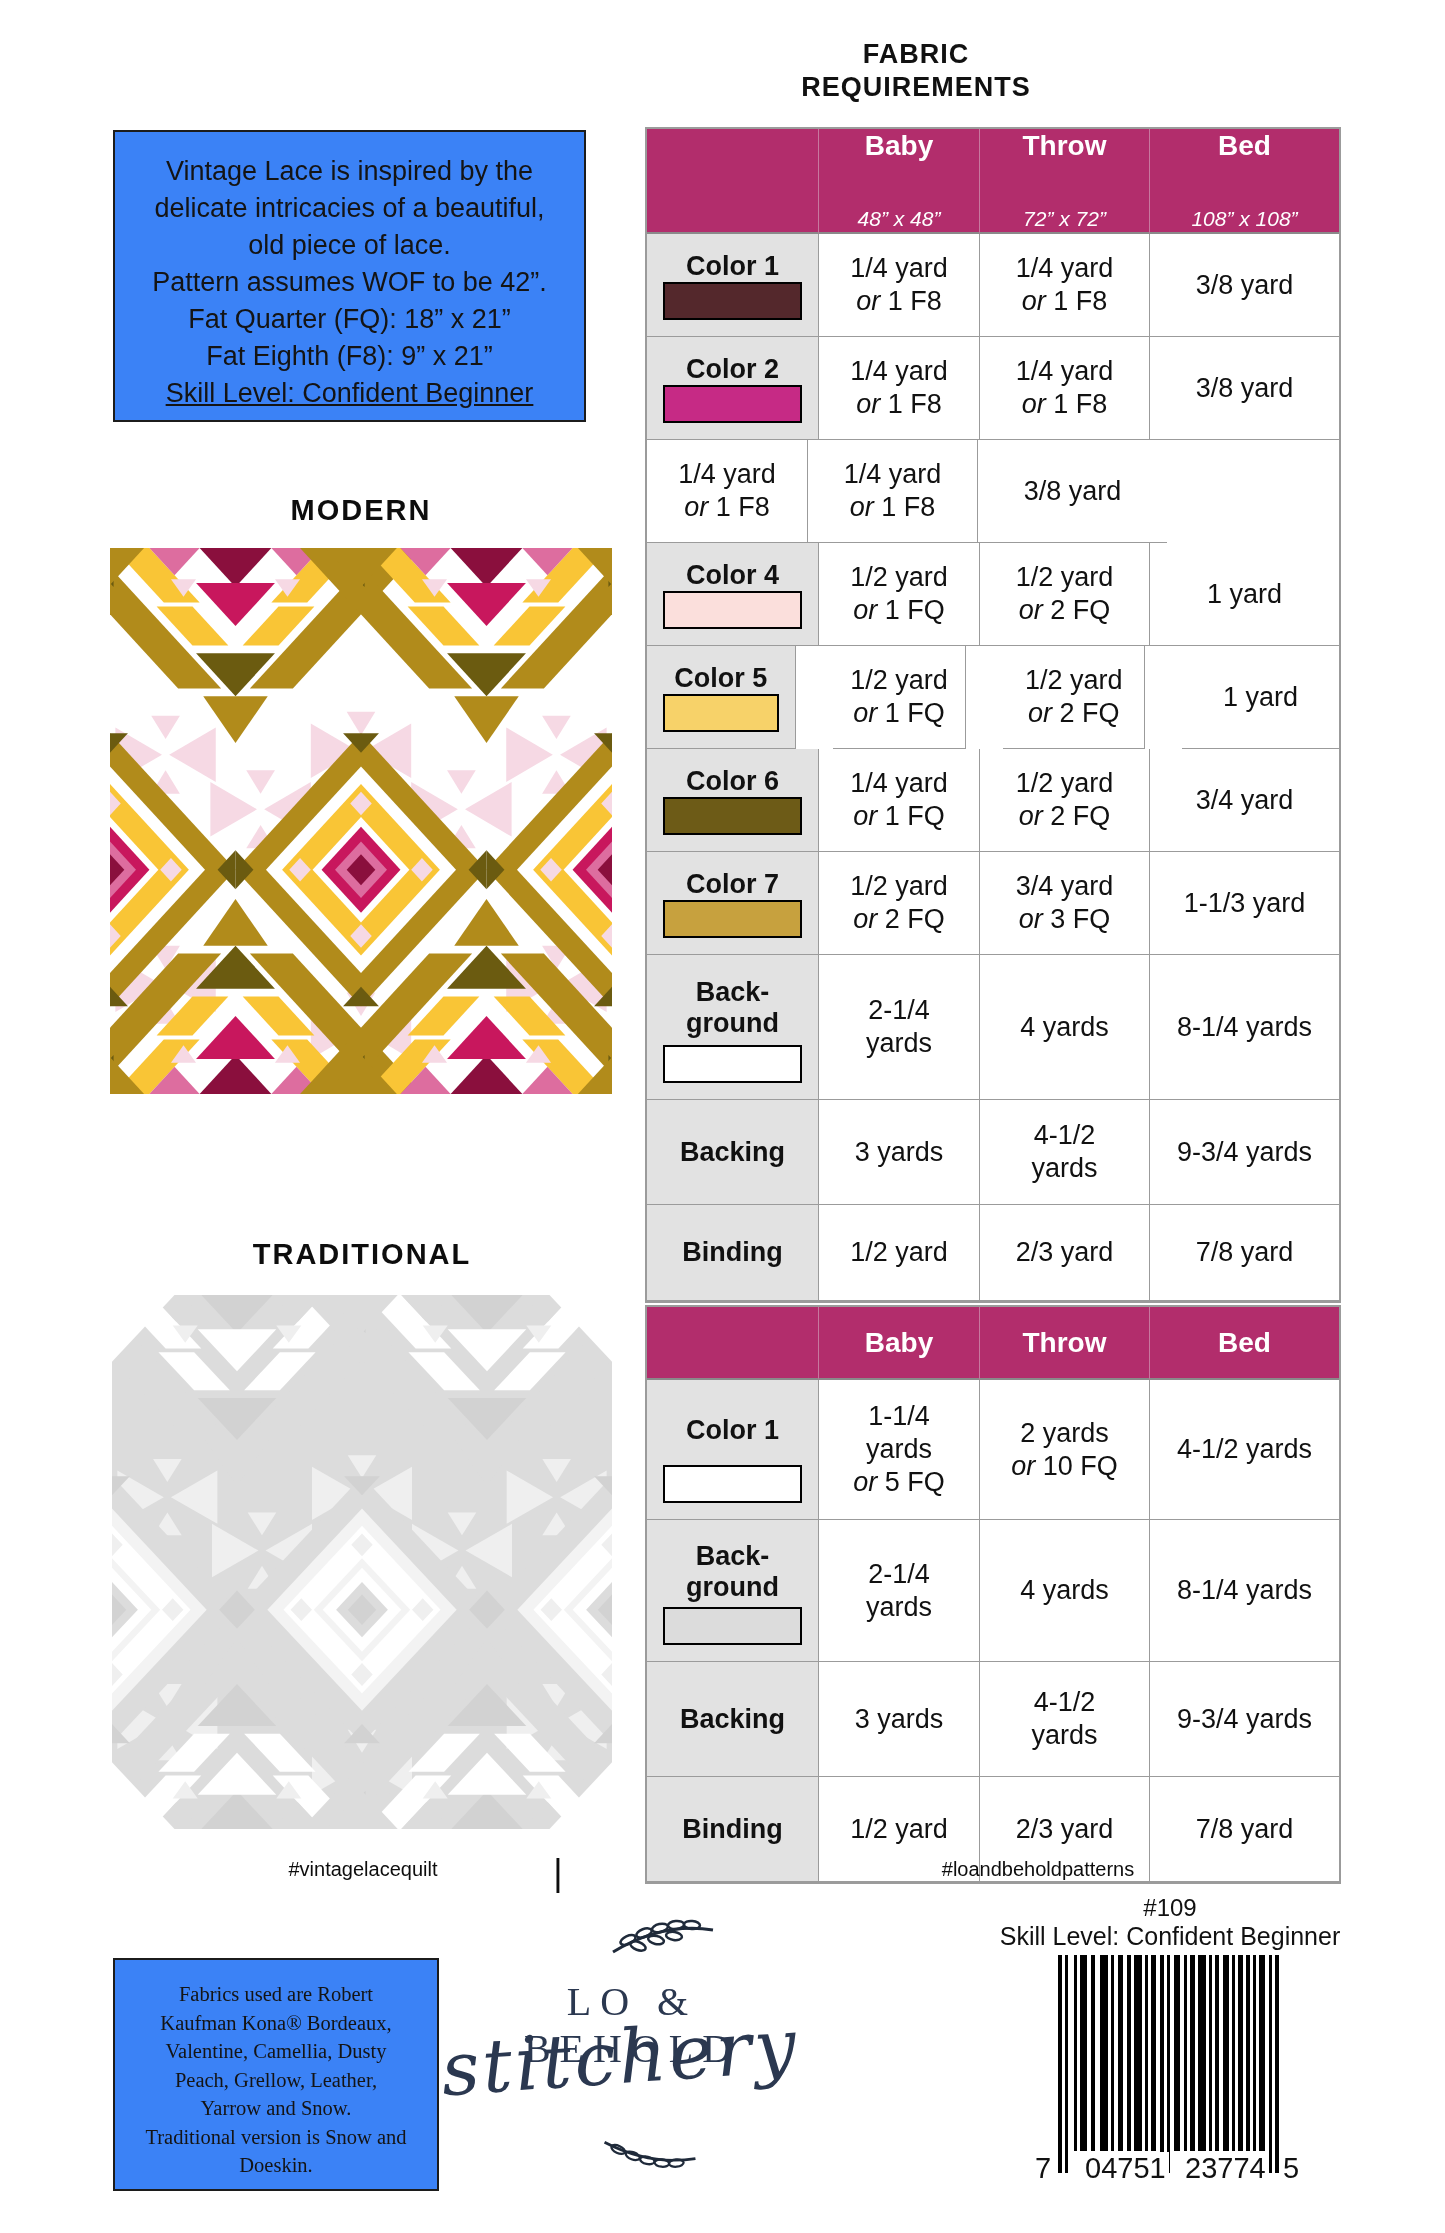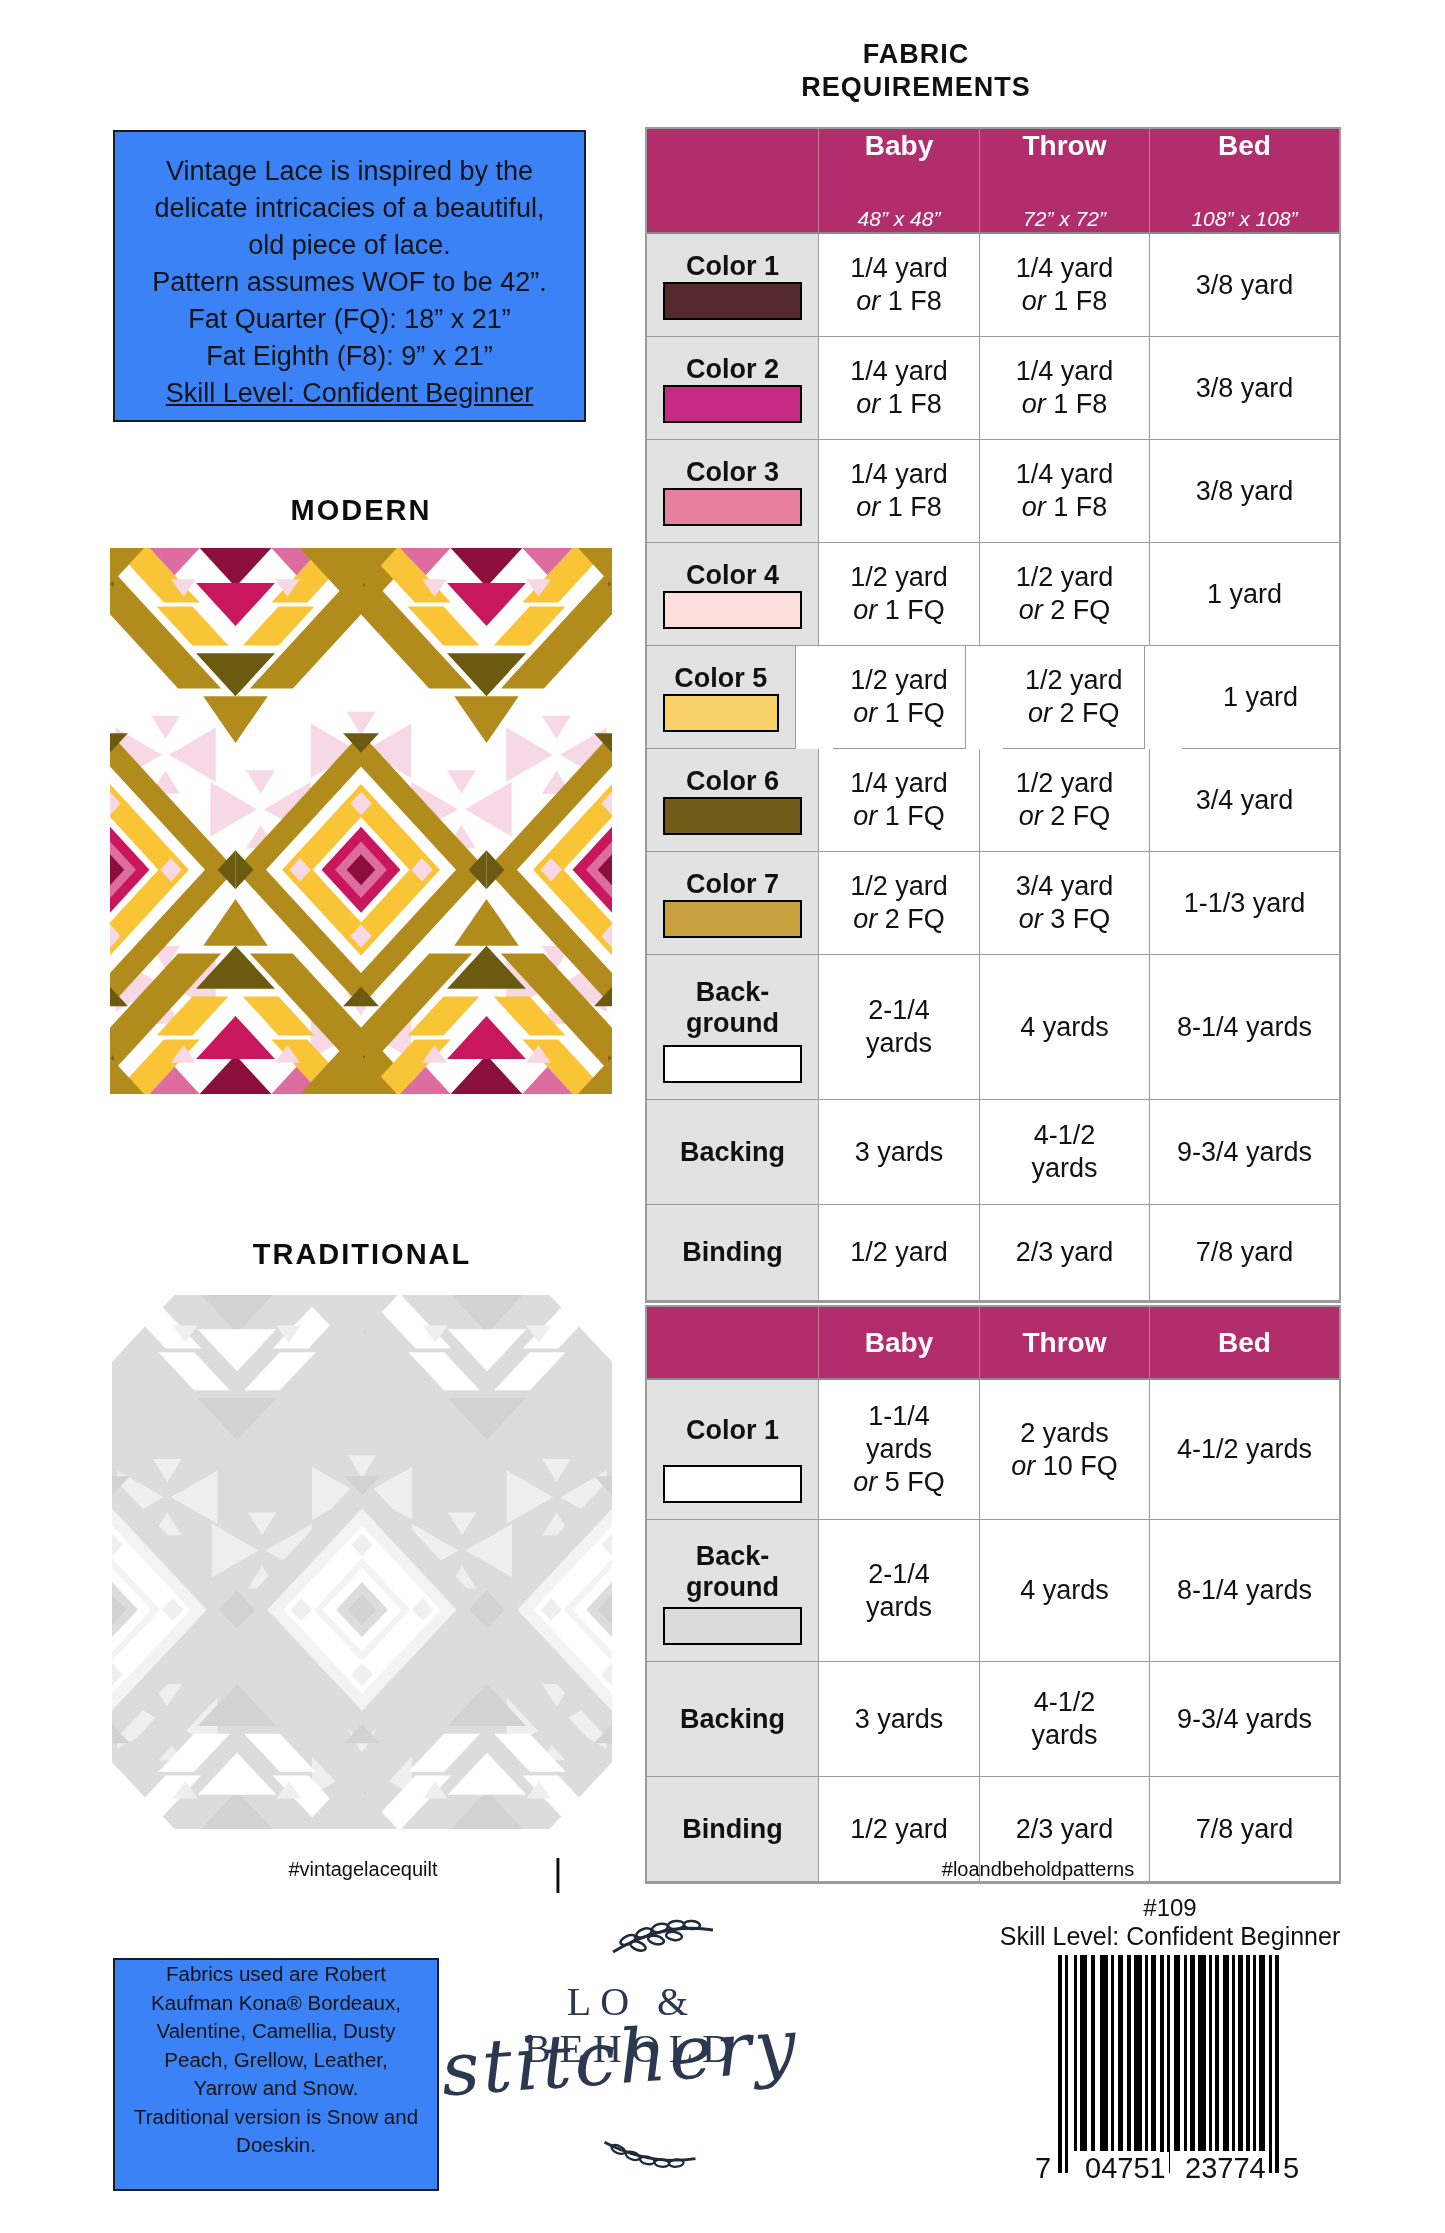--- a/index.html
+++ b/index.html
@@ -7,21 +7,21 @@
          font-family:"Liberation Sans",sans-serif;color:#111;overflow:hidden;}
   .abs{position:absolute;}
 
   
   .pinkbox{background:#3b82f6;border:2px solid #1c1c1c;box-sizing:border-box;
            text-align:center;color:#141414;}
   .pinkbox .ln{white-space:nowrap;}
   #info-box{left:113px;top:130px;width:473px;height:292px;font-size:27px;line-height:37px;
             padding-top:21px;}
   #fabrics-box{left:113px;top:1958px;width:326px;height:233px;font-size:20.5px;line-height:28.5px;
-            }
+            padding-top:20px;font-family:Liberation Serif, serif;}
   .underline{text-decoration:underline;}
 
   
   .sec-title{font-weight:bold;letter-spacing:2px;font-size:29px;text-align:center;color:#0d0d0d;}
   #fr-title{left:646px;top:38px;width:540px;font-size:27px;line-height:33px;letter-spacing:1px;
             font-weight:bold;text-align:center;}
 
   
   .ftable{position:absolute;left:645px;width:696px;border:2px solid #9b9b9b;box-sizing:border-box;
           background:#fff;}
@@ -236,28 +236,20 @@
         </div>
         <div class="fcell c2">
           <div>1/4 yard</div>
           <div><i>or</i> 1 F8</div>
         </div>
         <div class="fcell c3">
           <div>3/8 yard</div>
         </div>
       </div>
       <div class="frow" style="height: 103px;">
-        <div class="fcell c0 lblcell">
-          <div class="lbltxt">
-            <div>
-              <div>Color 3</div>
-            </div>
-          </div>
-          <div class="swatch" style="background: rgb(229, 126, 159);"></div>
-        </div>
         <div class="fcell c1">
           <div>1/4 yard</div>
           <div><i>or</i> 1 F8</div>
         </div>
         <div class="fcell c2">
           <div>1/4 yard</div>
           <div><i>or</i> 1 F8</div>
         </div>
         <div class="fcell c3">
           <div>3/8 yard</div>

